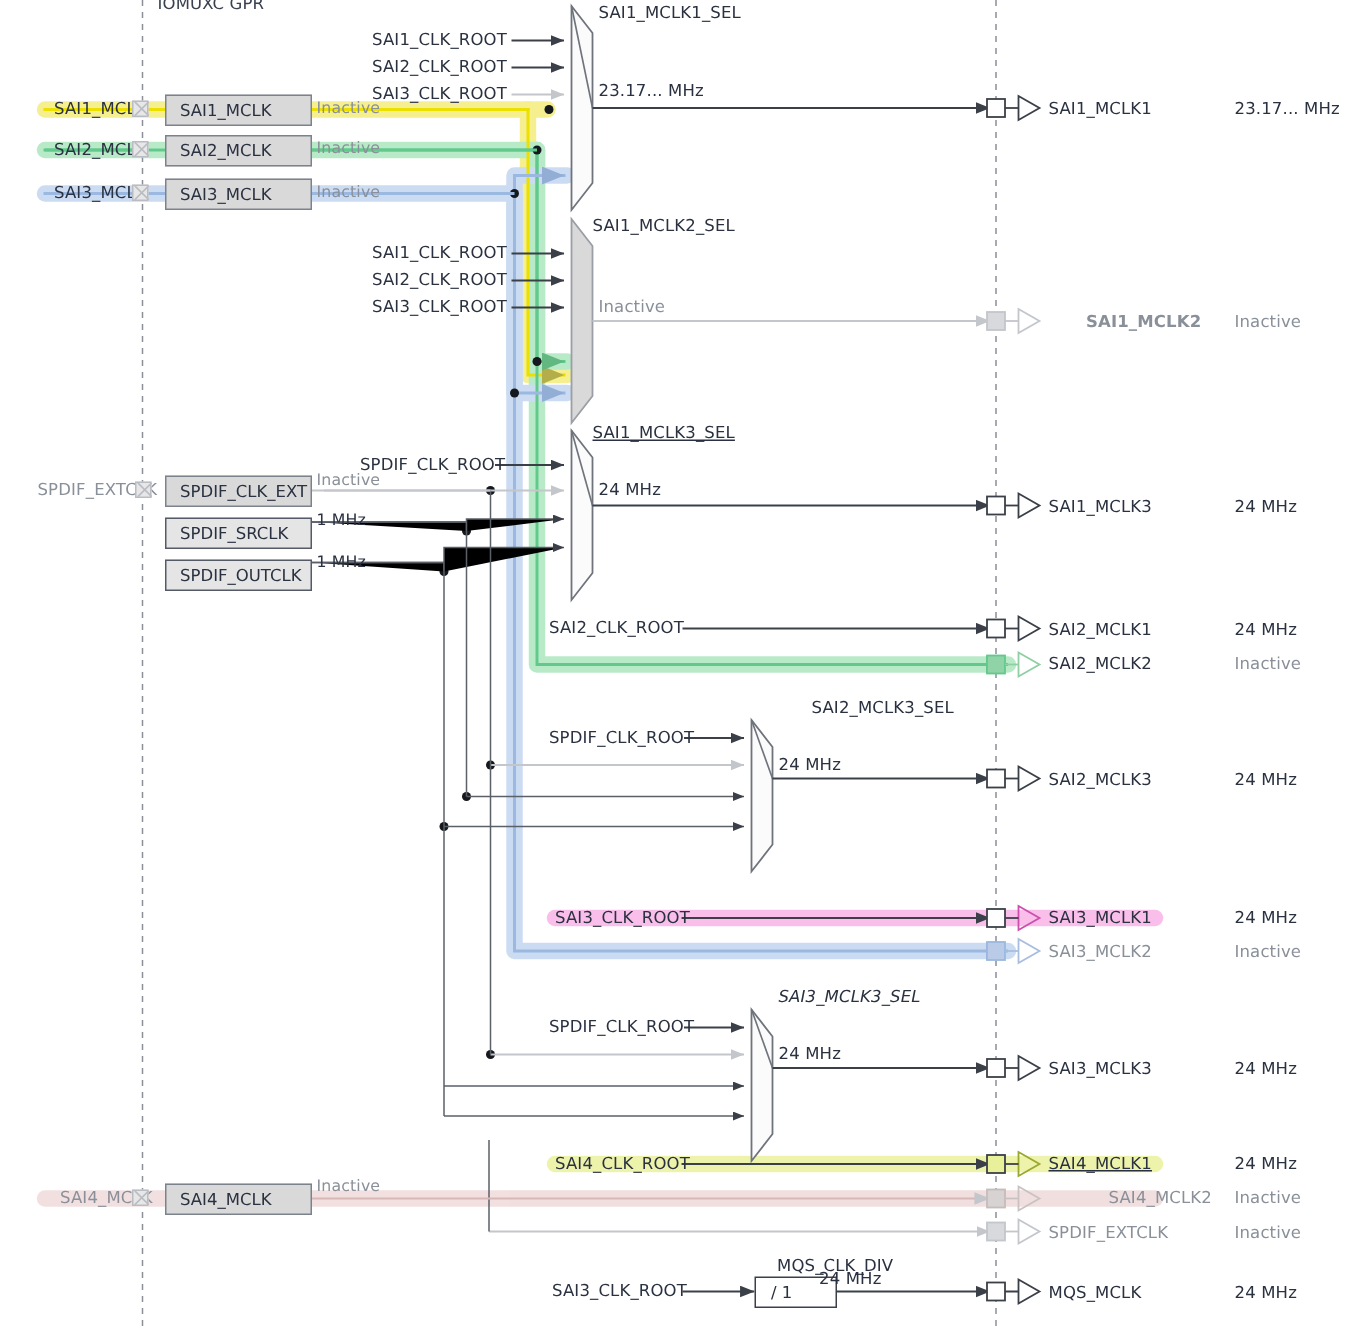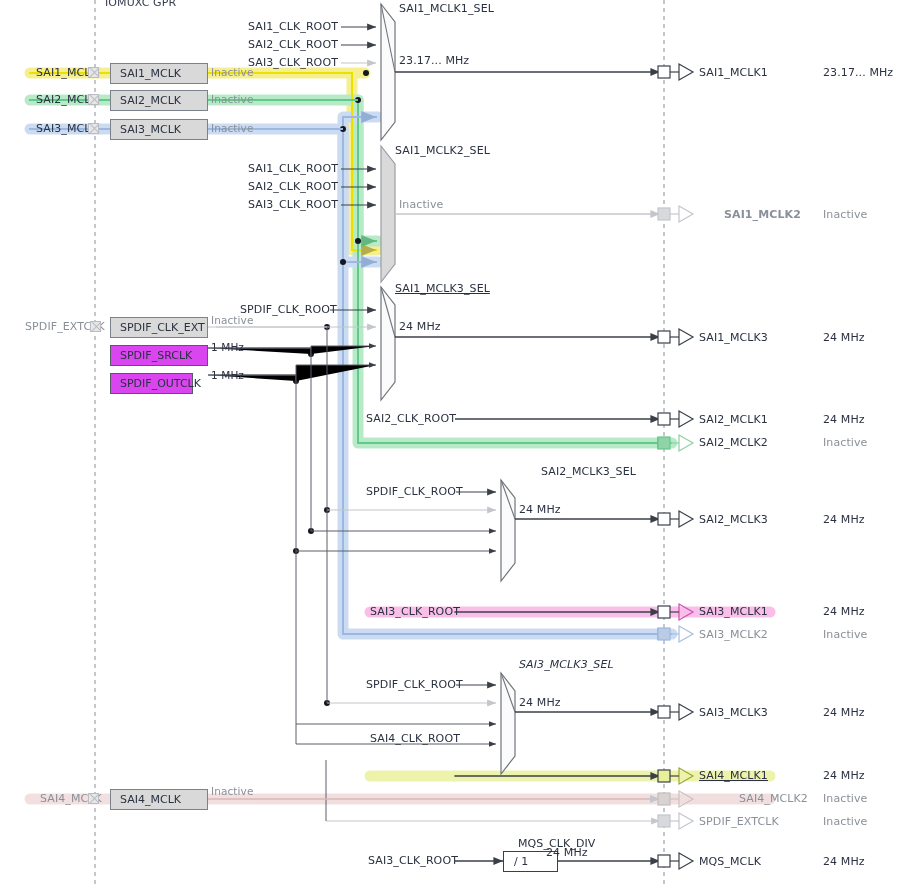--- a/index.html
+++ b/index.html
@@ -3,21 +3,21 @@
 <meta charset="utf-8">
 <style>
   html,body{margin:0;padding:0;background:#ffffff;}
   body{font-family:"DejaVu Sans","Liberation Sans",sans-serif;}
   #stage{position:relative;width:900px;height:885px;overflow:hidden;background:#fff;}
   #svgroot{position:absolute;left:0;top:0;width:900px;height:885px;}
   .lbl{position:absolute;white-space:nowrap;font-size:11px;color:#2a3140;letter-spacing:.1px;}
   .lbl.small{font-size:10.5px;}
   .lbl.mutedd{color:#8a9099;}
   .lbl.secname{font-size:11px;color:#3a4150;}
-  .box{position:absolute;box-sizing:border-box;border:1px solid #555b66;background:#d946ef;
+  .box{position:absolute;box-sizing:border-box;border:1px solid #555b66;background:#e5e5e5;
        font-size:11px;color:#2a3140;display:flex;align-items:center;padding-left:9px;}
   .box.gray{background:#d9d9d9;border-color:#7c828c;}
   .divbox{position:absolute;box-sizing:border-box;border:1px solid #3b4048;background:#fff;
        font-size:11px;color:#2a3140;display:flex;align-items:center;justify-content:flex-start;padding-left:10px;}
   .pinx{position:absolute;width:11px;height:11px;box-sizing:border-box;border:1px solid #b9bcc2;background:#e7e7e7;}
   .pinx:before,.pinx:after{content:"";position:absolute;left:-1px;top:4px;width:13px;height:1px;background:#b9bcc2;}
   .pinx:before{transform:rotate(45deg);}
   .pinx:after{transform:rotate(-45deg);}
 </style>
 </head>
@@ -258,21 +258,21 @@
   <div class="lbl mutedd" style="left:25px;top:320px;">SPDIF_EXTCLK</div>
   <div class="pinx" style="left:90px;top:321px;"></div>
   <div class="lbl mutedd" style="left:40px;top:792px;">SAI4_MCLK</div>
   <div class="pinx" style="left:88px;top:793px;"></div>
 
   <div class="box gray" style="left:110px;top:63px;width:98px;height:21px;">SAI1_MCLK</div>
   <div class="box gray" style="left:110px;top:90px;width:98px;height:21px;">SAI2_MCLK</div>
   <div class="box gray" style="left:110px;top:119px;width:98px;height:21px;">SAI3_MCLK</div>
   <div class="box gray" style="left:110px;top:317px;width:98px;height:21px;">SPDIF_CLK_EXT</div>
   <div class="box" style="left:110px;top:345px;width:98px;height:21px;">SPDIF_SRCLK</div>
-  <div class="box" style="left:110px;top:373px;width:83px;height:21px;">SPDIF_OUTCLK</div>
+  <div class="box" style="left:110px;top:373px;width:98px;height:21px;">SPDIF_OUTCLK</div>
   <div class="box gray" style="left:110px;top:789px;width:98px;height:21px;">SAI4_MCLK</div>
 
   <div class="lbl mutedd small" style="left:211px;top:66px;">Inactive</div>
   <div class="lbl mutedd small" style="left:211px;top:93px;">Inactive</div>
   <div class="lbl mutedd small" style="left:211px;top:122px;">Inactive</div>
   <div class="lbl mutedd small" style="left:211px;top:314px;">Inactive</div>
   <div class="lbl small" style="left:211px;top:341px;">1 MHz</div>
   <div class="lbl small" style="left:211px;top:369px;">1 MHz</div>
   <div class="lbl mutedd small" style="left:211px;top:785px;">Inactive</div>
 
@@ -295,21 +295,21 @@
   <div class="lbl" style="left:248px;top:162px;">SAI1_CLK_ROOT</div>
   <div class="lbl" style="left:248px;top:180px;">SAI2_CLK_ROOT</div>
   <div class="lbl" style="left:248px;top:198px;">SAI3_CLK_ROOT</div>
 
   <div class="lbl" style="left:240px;top:303px;">SPDIF_CLK_ROOT</div>
   <div class="lbl" style="left:366px;top:485px;">SPDIF_CLK_ROOT</div>
   <div class="lbl" style="left:366px;top:678px;">SPDIF_CLK_ROOT</div>
 
   <div class="lbl" style="left:366px;top:412px;">SAI2_CLK_ROOT</div>
   <div class="lbl" style="left:370px;top:605px;">SAI3_CLK_ROOT</div>
-  <div class="lbl" style="left:370px;top:732px;">SAI4_CLK_ROOT</div>
+  <div class="lbl" style="left:370px;top:769px;">SAI4_CLK_ROOT</div>
   <div class="lbl" style="left:368px;top:854px;">SAI3_CLK_ROOT</div>
 
   <div class="lbl" style="left:518px;top:837px;">MQS_CLK_DIV</div>
   <div class="divbox" style="left:503px;top:851px;width:55px;height:21px;">/ 1</div>
   <div class="lbl" style="left:546px;top:846px;">24 MHz</div>
 
   <div class="lbl" style="left:699px;top:66px;">SAI1_MCLK1</div>
   <div class="lbl mutedd" style="left:724px;top:208px;font-weight:bold;">SAI1_MCLK2</div>
   <div class="lbl" style="left:699px;top:331px;">SAI1_MCLK3</div>
   <div class="lbl" style="left:699px;top:413px;">SAI2_MCLK1</div>

